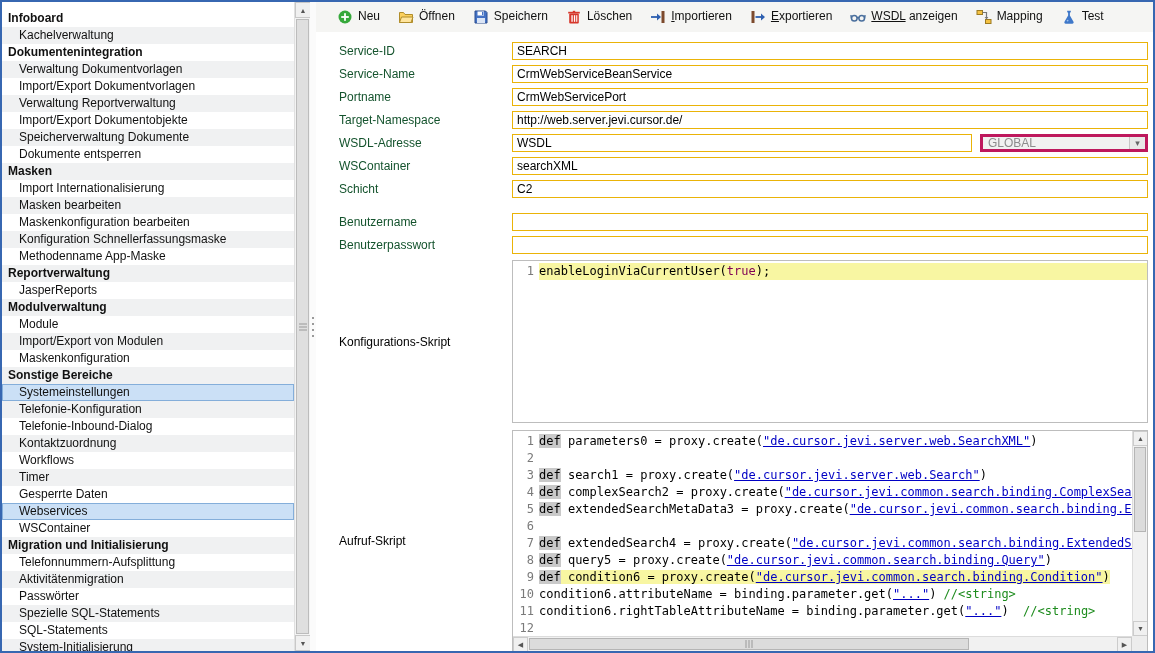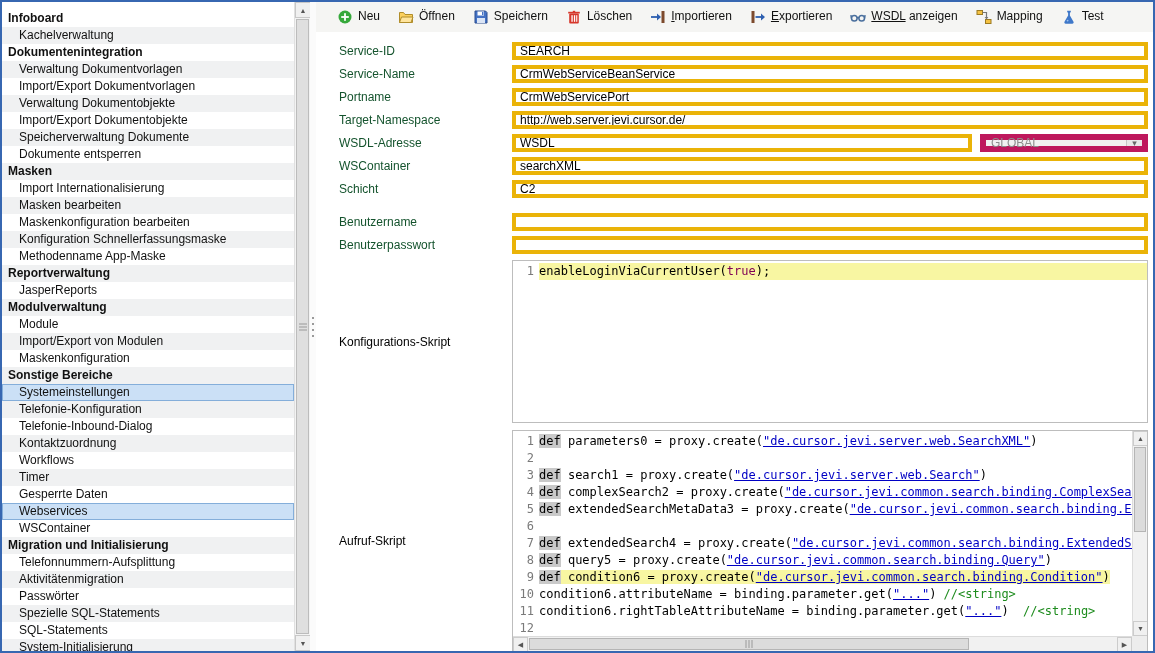--- a/index.html
+++ b/index.html
@@ -35,24 +35,24 @@
   .tb-btn { display:flex; gap:5px; padding:3px 9px; font-size:12px; color:#111; cursor:default; }
   .tb-icon { width:16px; height:16px; display:inline-block; }
   .tb-icon svg { width:16px; height:16px; display:block; }
   .tb-label u { text-decoration:underline; }
 
   .content { position:absolute; top:30px; left:0; right:0; bottom:0; background:#fff; overflow:hidden; }
   .form-rows { padding-top:7px; }
   .field-row { display:flex; align-items:center; height:23px; padding-left:23px; }
   .field-row.gap { margin-top:10px; }
   .field-label { width:173px; font-size:12px; color:#14532d; flex-shrink:0; }
-  .field-input { flex:1; margin-right:5px; height:18px; border:4px solid #eab308; background:#fff;
+  .field-input { flex:1; margin-right:5px; height:18px; border:1px solid #eab308; background:#fff;
                  font:12px "Liberation Sans", sans-serif; color:#000; padding:0 4px; }
   .field-input.short { flex:0 0 460px; margin-right:8px; }
-  .combo { flex:1; margin-right:5px; height:18px; border:6px solid #be185d; background:#f1f1f1;
+  .combo { flex:1; margin-right:5px; height:18px; border:3px solid #be185d; background:#f1f1f1;
            display:flex; align-items:center; color:#8d8d8d; font-size:12px; cursor:default; }
   .combo-text { flex:1; padding-left:5px; }
   .combo-arrow { width:16px; align-self:stretch; border-left:1px solid #c6c6c6; background:#e8e8e8;
                  display:flex; align-items:center; justify-content:center; font-size:9px; color:#666; }
 
   
   .script-row { display:flex; align-items:center; padding-left:23px; }
   .script-row.first { margin-top:4px; }
   .script-row.second { margin-top:7px; }
   .script-label { width:173px; font-size:12px; flex-shrink:0; color:#000; }
@@ -93,21 +93,21 @@
 
 <div class="window">
 
   <div class="sidebar">
     <div id="tree">
         <div class="tree-row lvl0">Infoboard</div>
         <div class="tree-row lvl1">Kachelverwaltung</div>
         <div class="tree-row lvl0">Dokumentenintegration</div>
         <div class="tree-row lvl1">Verwaltung Dokumentvorlagen</div>
         <div class="tree-row lvl1">Import/Export Dokumentvorlagen</div>
-        <div class="tree-row lvl1">Verwaltung Dokumentobjekte</div>
+        <div class="tree-row lvl1">Verwaltung Reportverwaltung</div>
         <div class="tree-row lvl1">Import/Export Dokumentobjekte</div>
         <div class="tree-row lvl1">Speicherverwaltung Dokumente</div>
         <div class="tree-row lvl1">Dokumente entsperren</div>
         <div class="tree-row lvl0">Masken</div>
         <div class="tree-row lvl1">Import Internationalisierung</div>
         <div class="tree-row lvl1">Masken bearbeiten</div>
         <div class="tree-row lvl1">Maskenkonfiguration bearbeiten</div>
         <div class="tree-row lvl1">Konfiguration Schnellerfassungsmaske</div>
         <div class="tree-row lvl1">Methodenname App-Maske</div>
         <div class="tree-row lvl0">Reportverwaltung</div>

